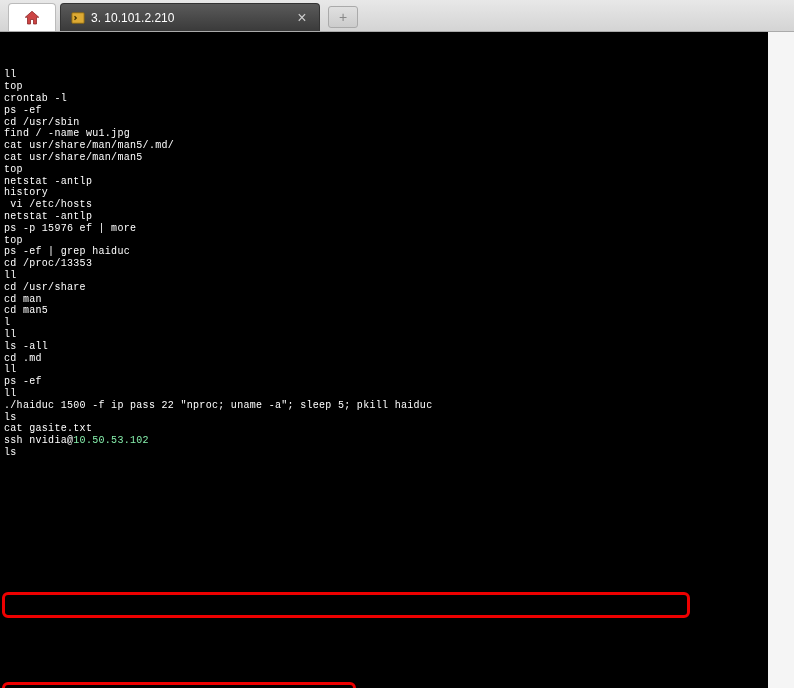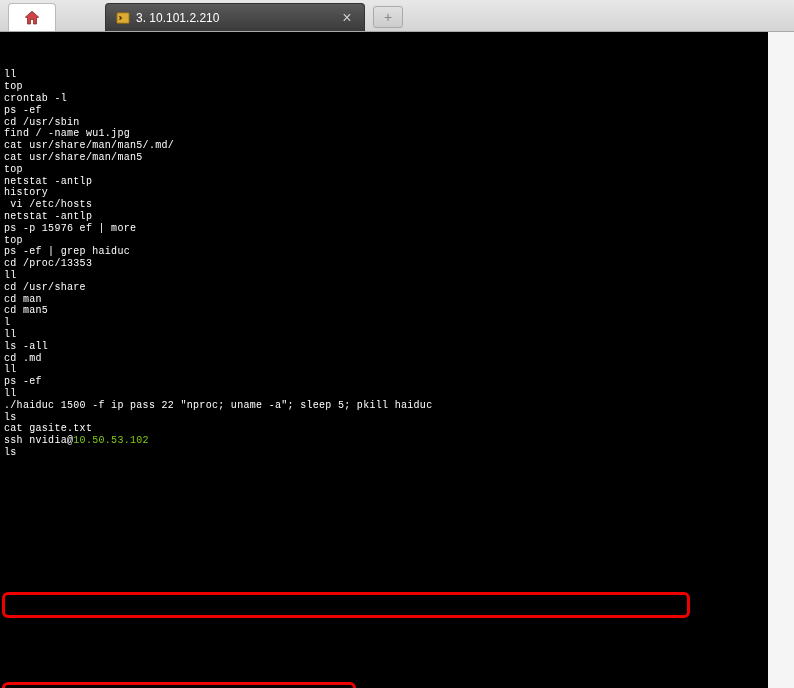--- a/index.html
+++ b/index.html
@@ -45,21 +45,20 @@
       border: 1px solid #333;
       border-bottom: none;
       border-radius: 4px 4px 0 0;
       display: flex;
       align-items: center;
       padding: 0 10px;
       color: #fff;
       font-size: 12px;
       min-width: 260px;
       position: relative;
-      margin-left: 45px;
     }
     .tab-icon {
       width: 14px;
       height: 14px;
       margin-right: 6px;
       flex-shrink: 0;
     }
     .tab-title {
       flex: 1;
       white-space: nowrap;
@@ -101,21 +100,21 @@
       height: 656px;
       overflow: hidden;
       white-space: pre;
       position: relative;
       letter-spacing: 0.3px;
     }
     .terminal-line {
       display: block;
     }
     .ip-blue {
-      color: #84cc16;
+      color: #86efac;
     }
     .highlight-box {
       position: absolute;
       border: 3px solid #ee0000;
       border-radius: 6px;
       pointer-events: none;
     }
     .box1 {
       left: 2px;
       top: 560px;

